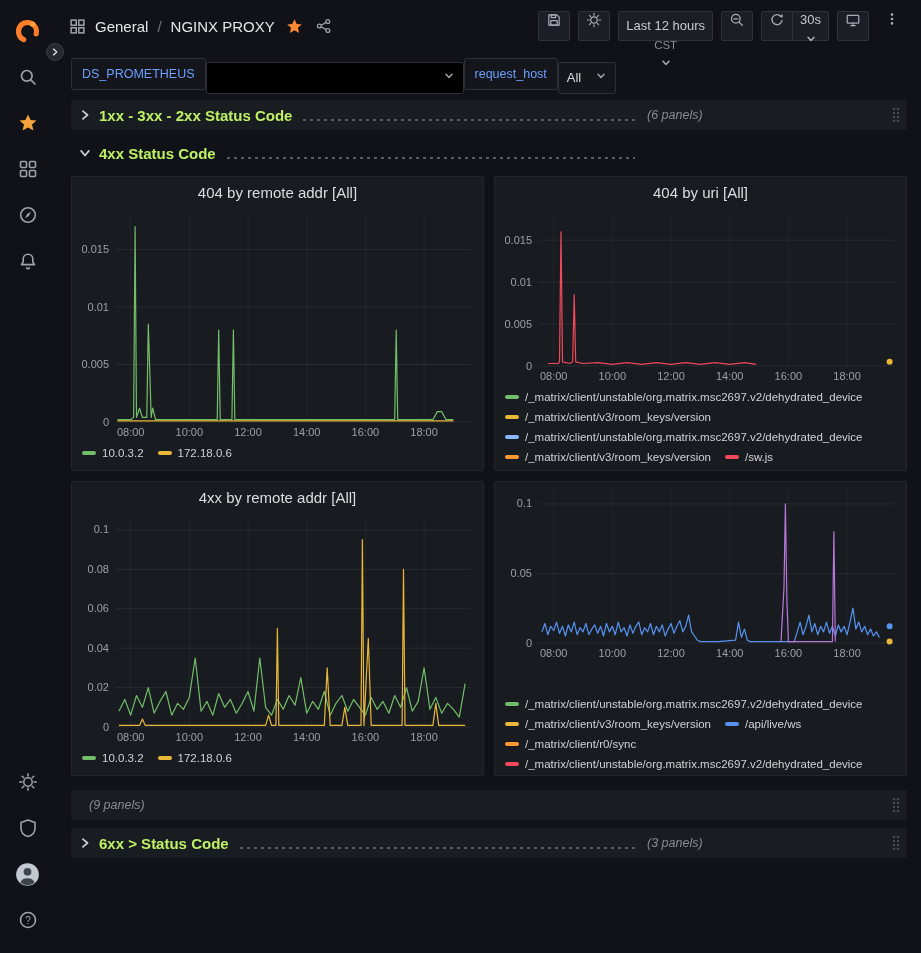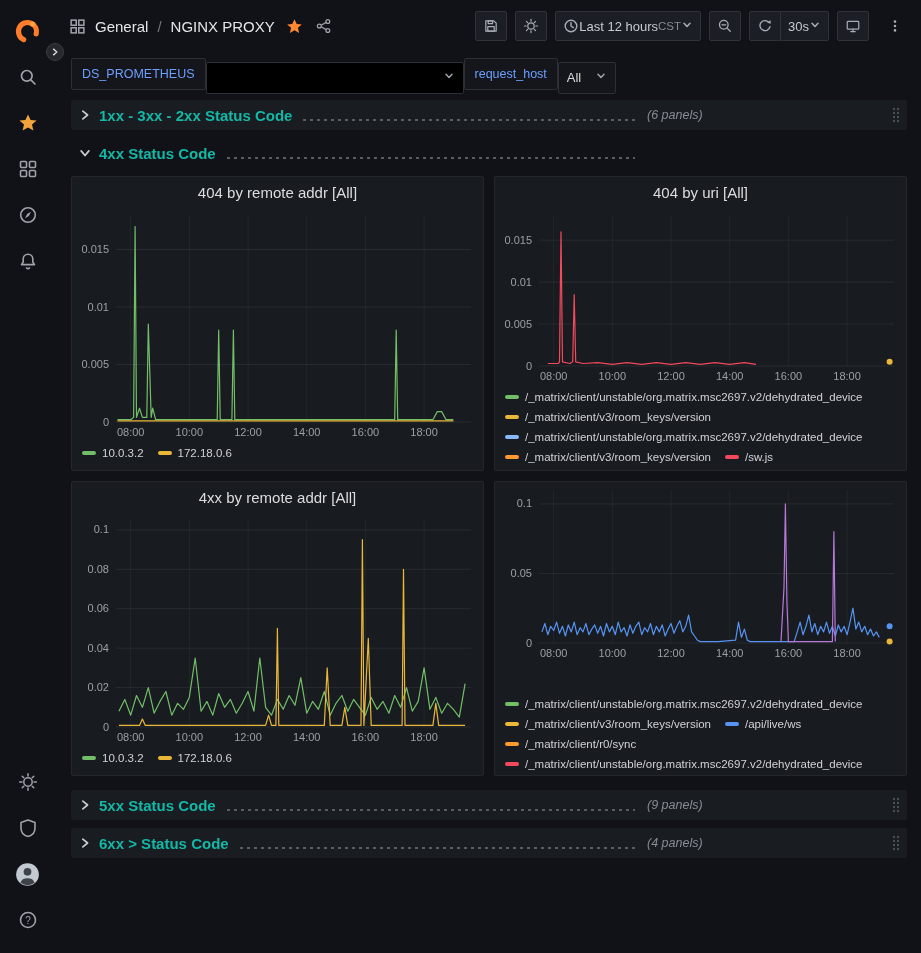--- a/index.html
+++ b/index.html
@@ -50,22 +50,22 @@
   .crumb-sep { color: #74787e; font-size: 15px; }
   .fav-btn, .share-btn { background:none;border:none;cursor:pointer;display:flex;align-items:center;padding:2px; }
   .fav-btn svg { width: 17px; height: 17px; }
   .share-btn { color: #9da2ab; }
   .share-btn svg { width: 16px; height: 16px; }
 
   .toolbar { margin-left: auto; display: flex; align-items: center; gap: 8px; }
   .tb-btn {
     height: 30px; min-width: 30px; padding: 0 7px;
     background: #1b1e24; border: 1px solid #2f3238; border-radius: 2px;
-    color: #c7cad0; display: flex; align-items: center; justify-content: flex-end; 
-    cursor: pointer; font-size: 13px; font-family: inherit; white-space: nowrap;
+    color: #c7cad0; display: flex; align-items: center; justify-content: flex-start; gap: 6px;
+    cursor: pointer; font-size: 13px; font-family: inherit; white-space: nowrap; flex-direction: column;
   }
   .tb-btn svg { width: 16px; height: 16px; color: #a8adb5; }
   .tb-btn .caret svg { width: 12px; height: 12px; }
   .tb-btn .tz { color: #878c94; font-size: 11.5px; }
   .tb-group { display: flex; align-items: stretch; }
   .tb-group .tb-btn:first-child { border-top-right-radius: 0; border-bottom-right-radius: 0; }
   .tb-group .tb-btn:last-child { border-top-left-radius: 0; border-bottom-left-radius: 0; border-left: none; }
   .tb-btn.kebab { background: none; border: none; padding: 0 4px; }
 
   
@@ -91,21 +91,21 @@
   .content { flex: 1; padding: 4px 14px 0 16px; overflow: hidden; }
 
   .row-head {
     display: flex; align-items: center; height: 30px; position: relative;
     padding: 0 8px; border-radius: 2px; margin-bottom: 8px; cursor: pointer;
   }
   .row-head.collapsed { background: #191c21; }
   .row-head .chev { color: #c9ccd1; display: flex; margin-right: 8px; }
   .row-head .chev svg { width: 12px; height: 12px; }
   .title-wrap { display: flex; align-items: center; width: 558px; min-width: 0; }
-  .row-title { font-size: 15px; font-weight: 700; color: #14b8a6; white-space: nowrap; }
+  .row-title { font-size: 15px; font-weight: 700; color: #bef264; white-space: nowrap; }
   .leader {
     flex: 1; height: 4px; margin: 10px 2px 0 9px;
     background-image: radial-gradient(circle, #5b5f66 1.1px, transparent 1.45px);
     background-size: 7px 4px; background-repeat: repeat-x; background-position: 0 50%;
   }
   .row-count { font-style: italic; color: #878b93; font-size: 12.5px; margin-left: 10px; white-space: nowrap; }
   .drag-handle { position: absolute; right: 6px; top: 50%; transform: translateY(-50%); color: #4a4e55; display: flex; cursor: grab; }
   .drag-handle svg { width: 10px; height: 17px; }
 
   .panel-grid {
@@ -530,29 +530,20 @@
                 <span class="swatch" style="background: rgb(255, 152, 48);"></span>
                 <span>/_matrix/client/r0/sync</span>
               </span><span class="legend-item">
                 <span class="swatch" style="background: rgb(242, 73, 92);"></span>
                 <span>/_matrix/client/unstable/org.matrix.msc2697.v2/dehydrated_device</span>
               </span></div>
         </section>
       </div>
 
       <div class="row-head collapsed">
-        <div class="title-wrap">
-          <span class="chev">
-            <svg viewBox="0 0 14 14" fill="none" stroke="currentColor" stroke-width="2" stroke-linecap="round" stroke-linejoin="round">
-                <polyline points="4.5,2.5 10,7 4.5,11.5"></polyline>
-              </svg>
-          </span>
-          <span class="row-title">5xx Status Code</span>
-          <span class="leader"></span>
-        </div>
         <span class="row-count">(9 panels)</span>
         <span class="drag-handle">
           <svg viewBox="0 0 10 17" fill="currentColor">
               <circle cx="3" cy="2.5" r="1.2"></circle>
               <circle cx="7" cy="2.5" r="1.2"></circle>
               <circle cx="3" cy="6.5" r="1.2"></circle>
               <circle cx="7" cy="6.5" r="1.2"></circle>
               <circle cx="3" cy="10.5" r="1.2"></circle>
               <circle cx="7" cy="10.5" r="1.2"></circle>
               <circle cx="3" cy="14.5" r="1.2"></circle>
@@ -564,21 +555,21 @@
       <div class="row-head collapsed">
         <div class="title-wrap">
           <span class="chev">
             <svg viewBox="0 0 14 14" fill="none" stroke="currentColor" stroke-width="2" stroke-linecap="round" stroke-linejoin="round">
                 <polyline points="4.5,2.5 10,7 4.5,11.5"></polyline>
               </svg>
           </span>
           <span class="row-title">6xx &gt; Status Code</span>
           <span class="leader"></span>
         </div>
-        <span class="row-count">(4 panels)</span>
+        <span class="row-count">(3 panels)</span>
         <span class="drag-handle">
           <svg viewBox="0 0 10 17" fill="currentColor">
               <circle cx="3" cy="2.5" r="1.2"></circle>
               <circle cx="7" cy="2.5" r="1.2"></circle>
               <circle cx="3" cy="6.5" r="1.2"></circle>
               <circle cx="7" cy="6.5" r="1.2"></circle>
               <circle cx="3" cy="10.5" r="1.2"></circle>
               <circle cx="7" cy="10.5" r="1.2"></circle>
               <circle cx="3" cy="14.5" r="1.2"></circle>
               <circle cx="7" cy="14.5" r="1.2"></circle>

